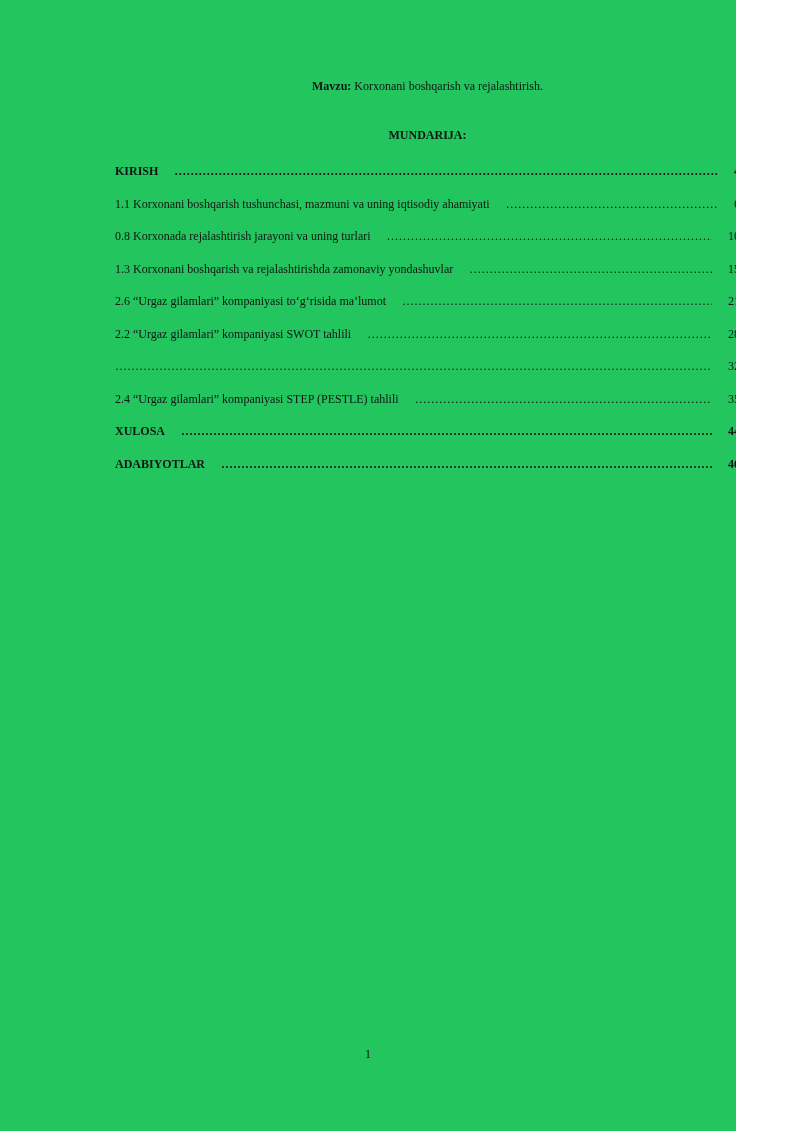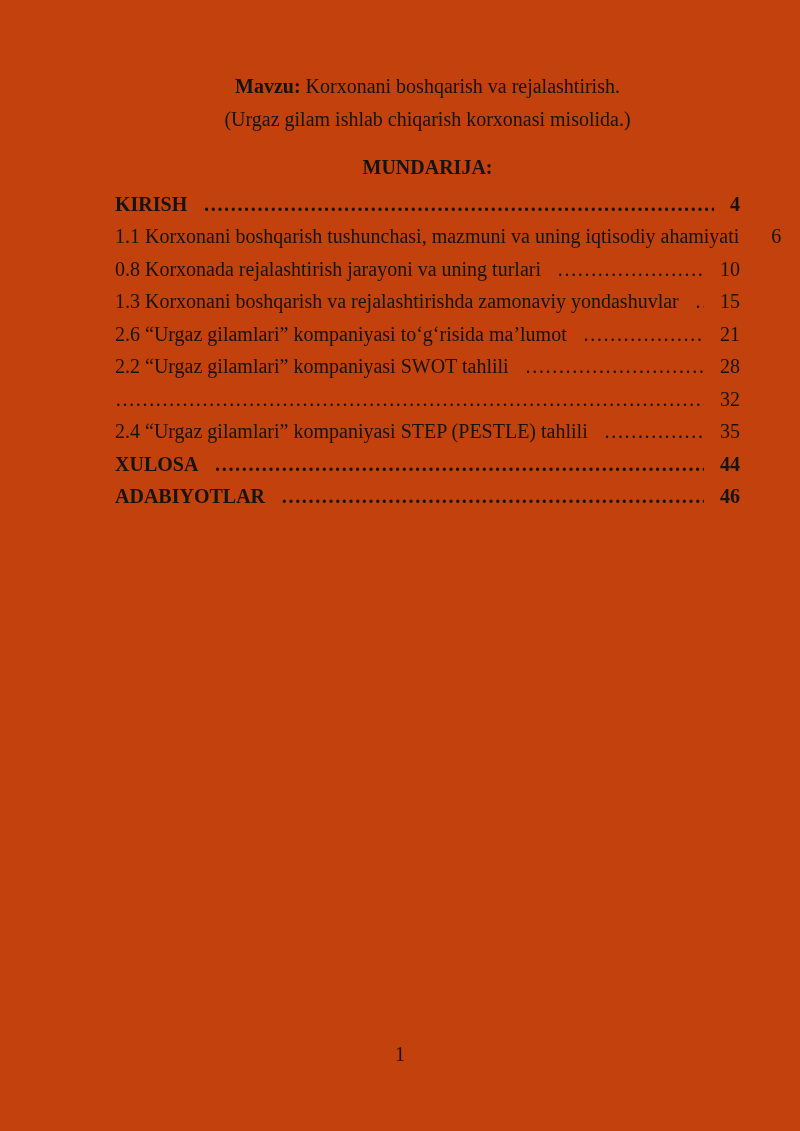--- a/index.html
+++ b/index.html
@@ -2,26 +2,26 @@
 <html><head>
 <meta charset="utf-8">
 <style>
   html, body {
     margin: 0;
     padding: 0;
     background: #ffffff;
   }
   .page {
     position: relative;
-    width: 800px;
+    width: 736px;
     height: 1131px;
-    background: #c2410c;
+    background: #22c55e;
     color: #141414;
     font-family: "Liberation Serif", "DejaVu Serif", serif;
-    font-size: 20px;
+    font-size: 12px;
     line-height: 32.5px;
     overflow: hidden;
   }
   .content {
     position: absolute;
     left: 115px;
     top: 70px;
     width: 625px;
   }
   .title-block {
@@ -65,21 +65,20 @@
   }
 </style>
 </head>
 <body>
 
 <div class="page">
   <div class="content">
 
     <div class="title-block">
       <div><span class="bold">Mavzu:</span><span> Korxonani boshqarish va rejalashtirish.</span></div>
-      <div>(Urgaz gilam ishlab chiqarish korxonasi misolida.)</div>
     </div>
 
     <div class="toc-heading">MUNDARIJA:</div>
 
     <div class="toc-list">
 
       <div class="toc-row with-page bold">
         <span class="toc-label">KIRISH</span>
         <span class="toc-dots">…………………………………………………………………………………………………………………………………………………………</span>
         <span class="toc-page">4</span>

